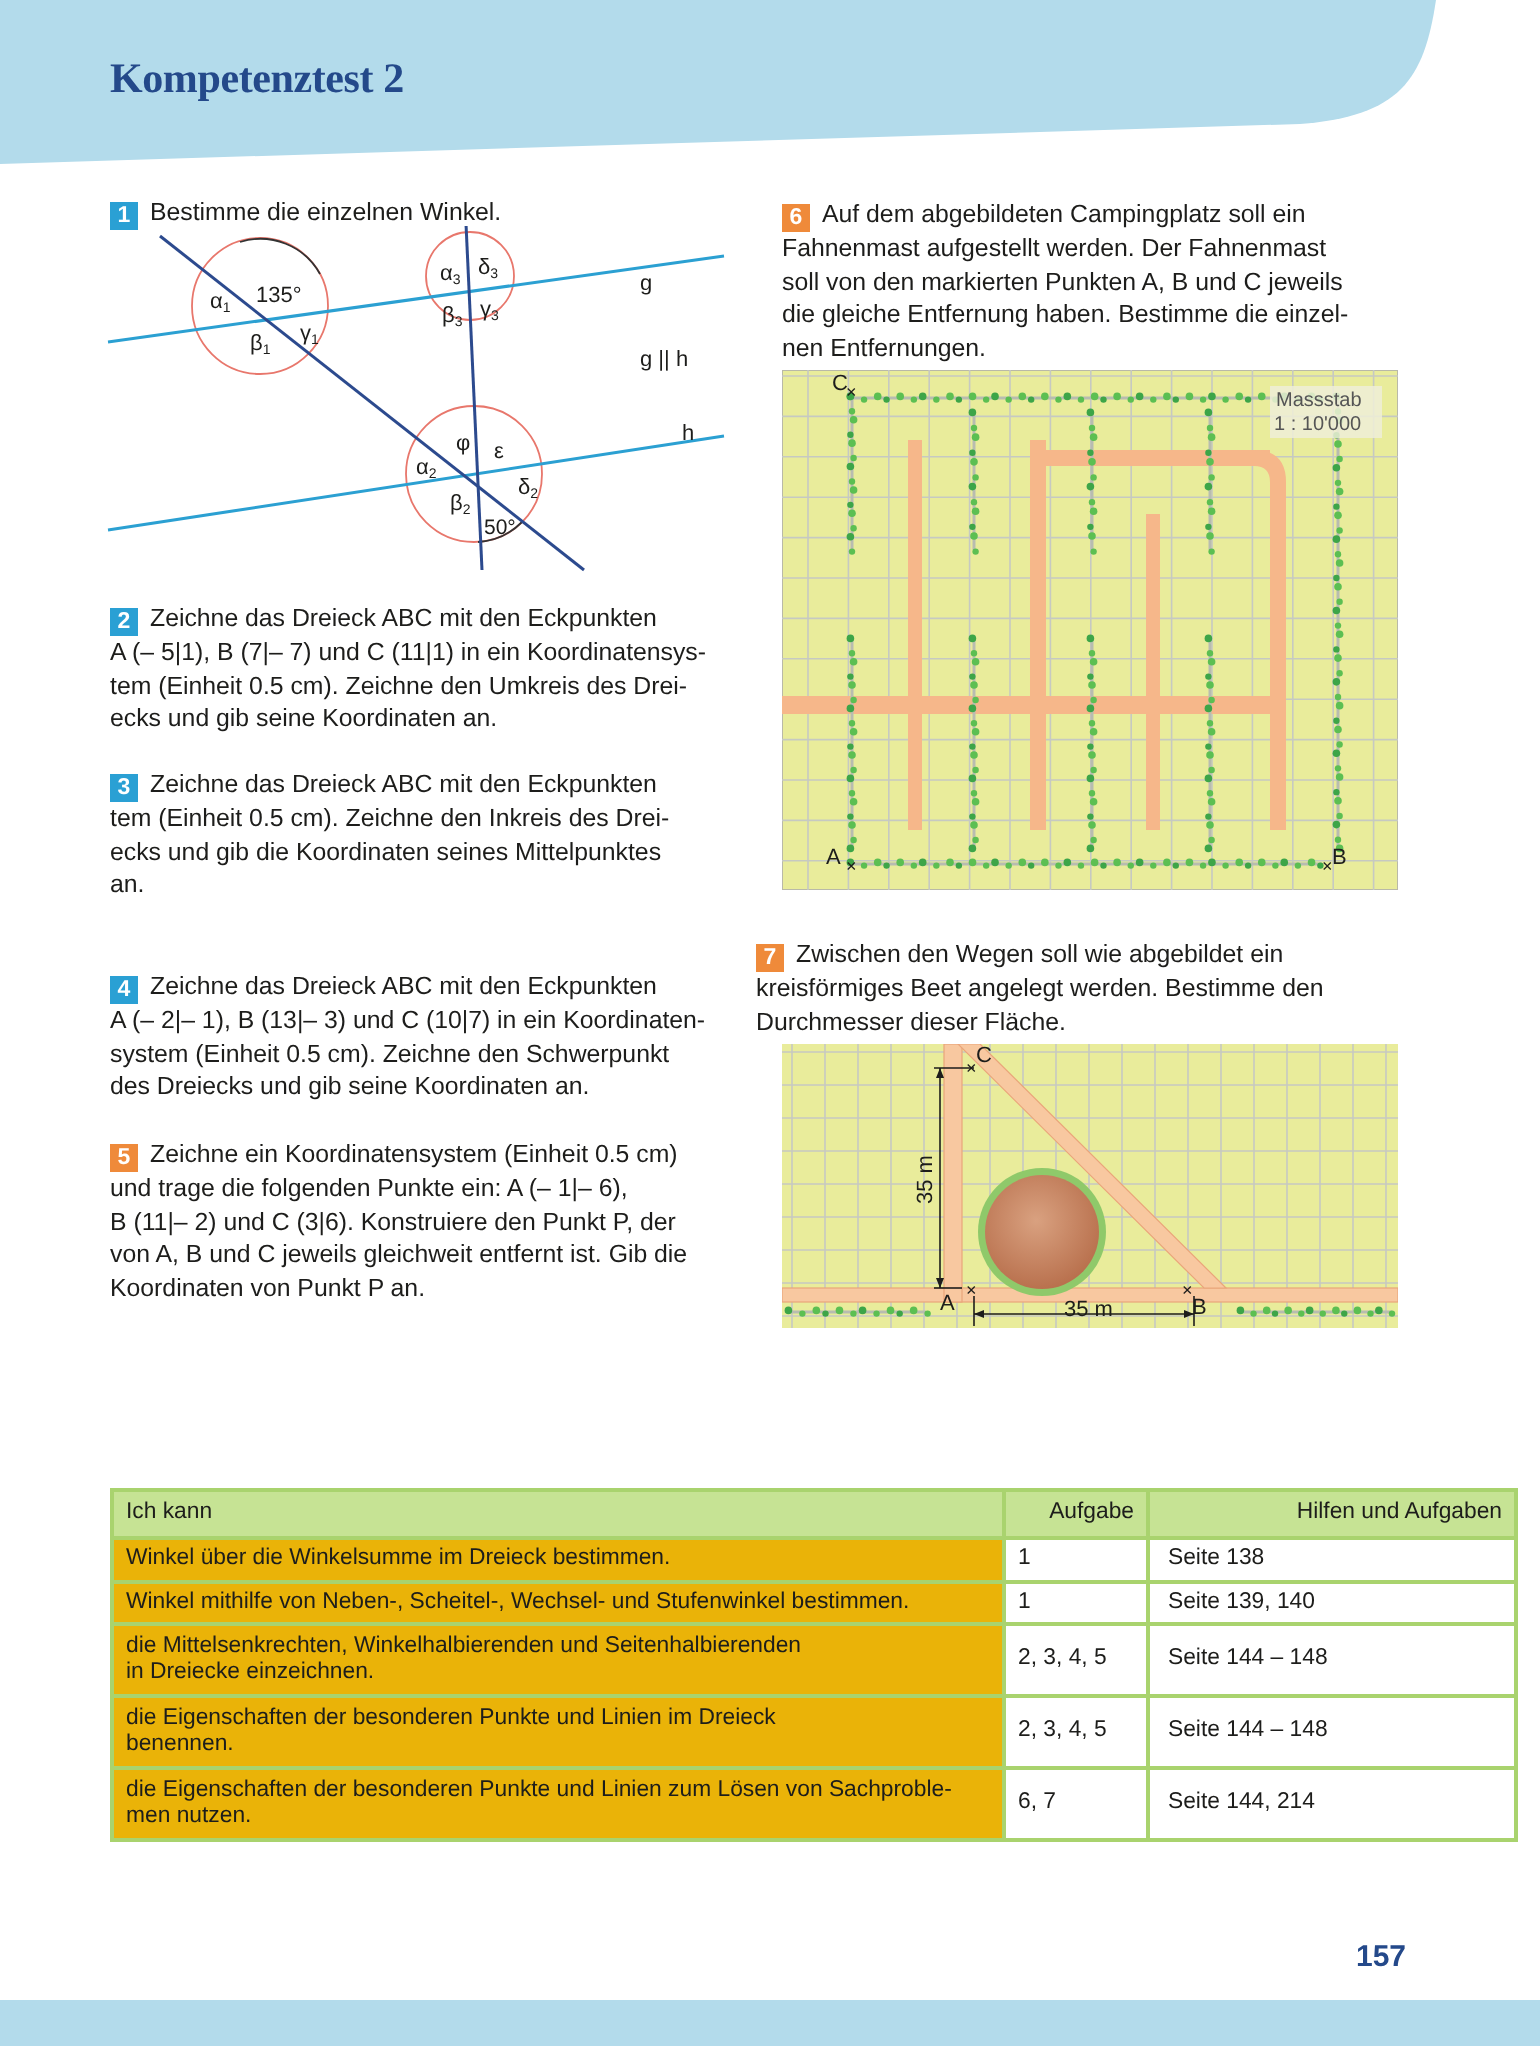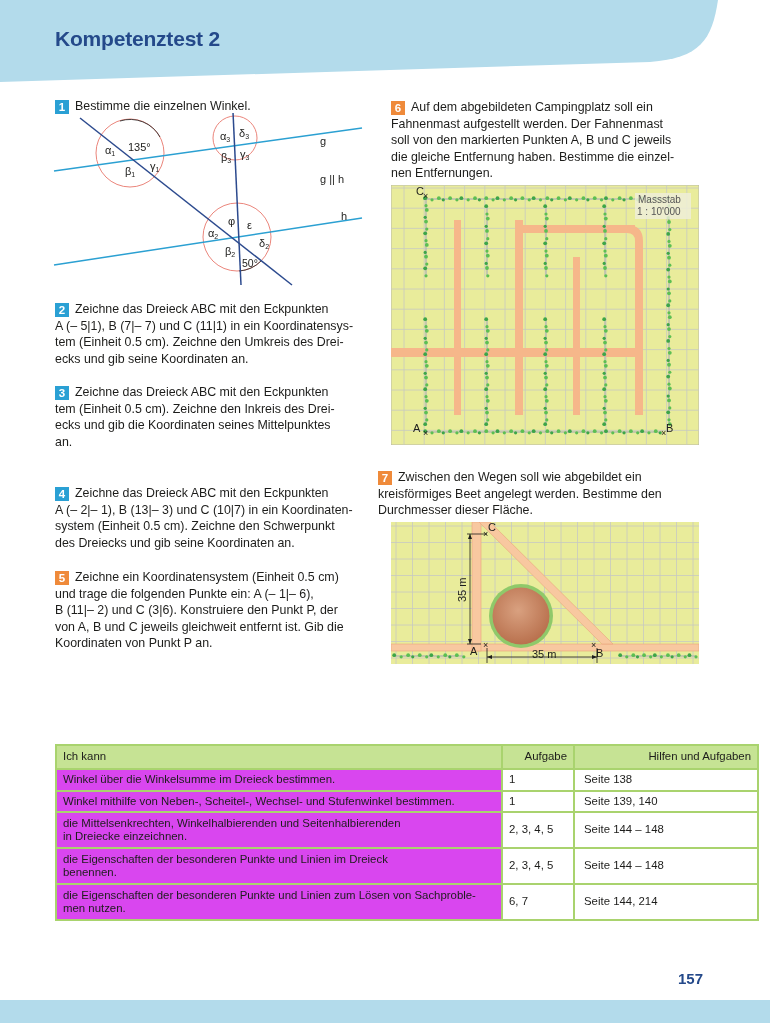--- a/index.html
+++ b/index.html
@@ -5,21 +5,21 @@
   html, body { margin:0; padding:0; }
   body {
     width:770px; height:1023px; position:relative; overflow:hidden;
     background:#ffffff;
     font-family:"Liberation Sans", "DejaVu Sans", sans-serif;
     color:#1d1d1b;
   }
   .header-band { position:absolute; left:0; top:0; width:770px; height:90px; }
   .page-title {
     position:absolute; left:55px; top:27px; margin:0;
-    font-size:21px; font-weight:bold; color:#24498a; letter-spacing:-0.2px;
+    font-size:21px; font-weight:bold; color:#24498a; letter-spacing:-0.2px;font-family:Liberation Serif, serif;
   }
   .footer-band { position:absolute; left:0; top:1000px; width:770px; height:23px; background:#b3dbeb; }
   .page-number { position:absolute; left:678px; top:970px; font-size:15px; font-weight:bold; color:#24498a; }
 
   .task { position:absolute; font-size:12.4px; line-height:16.6px; }
   .badge {
     display:inline-block; width:14px; height:14px; line-height:14px; text-align:center;
     color:#fff; font-weight:bold; font-size:11.5px; margin-right:6px; vertical-align:-1px;
   }
   .badge.blue { background:#2aa0d4; }
@@ -31,21 +31,21 @@
 
   table.comp {
     position:absolute; left:55px; top:744px; width:704px;
     border-collapse:collapse; font-size:11.4px; line-height:13.5px;
   }
   table.comp td, table.comp th {
     border:2px solid #a9d36e; padding:3px 6px; text-align:left; font-weight:normal; vertical-align:middle;
   }
   table.comp th { background:#c6e394; height:16px; }
   table.comp th.c2, table.comp th.c3 { text-align:right; }
-  table.comp td.c1 { background:#d946ef; }
+  table.comp td.c1 { background:#eab308; }
   table.comp td.c2, table.comp td.c3 { background:#ffffff; }
   table.comp td.c3 { padding-left:9px; }
 </style>
 </head>
 <body>
 
 <svg class="header-band" viewBox="0 0 770 90" width="770" height="90">
   <path d="M0,0 L718,0 C712,40 700,58 650,62 L0,82 Z" fill="#b3dbeb"></path>
 </svg>
 <h1 class="page-title">Kompetenztest 2</h1>

